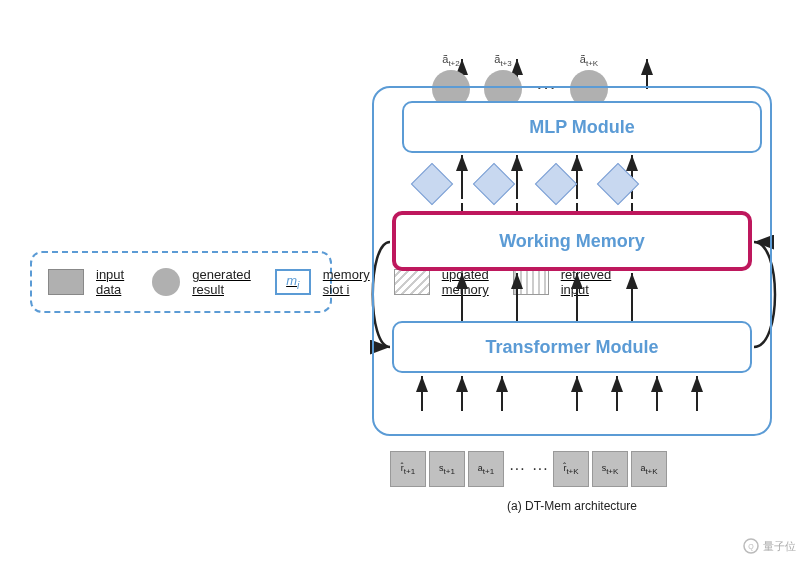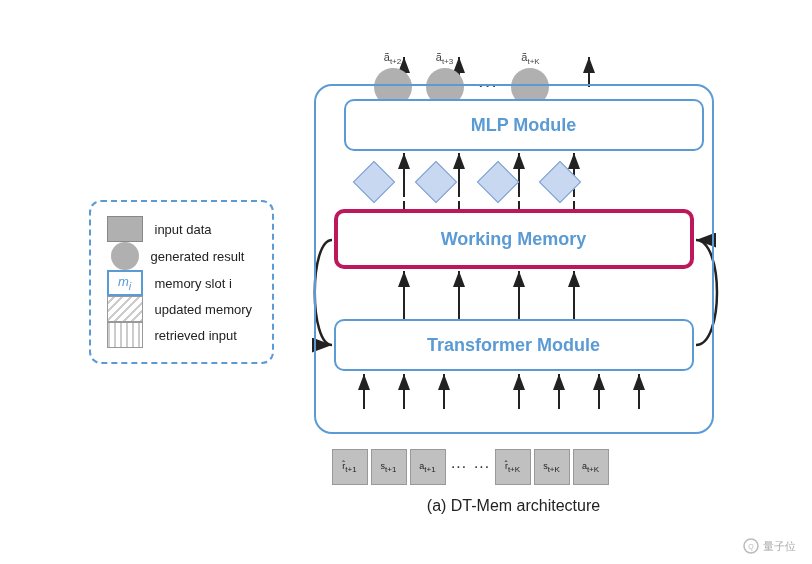--- a/index.html
+++ b/index.html
@@ -24,23 +24,24 @@
       width: 100%;
       padding: 10px 30px;
     }
 
     
     .legend-box {
       border: 2px dashed #5b9bd5;
       border-radius: 12px;
       padding: 14px 16px;
       display: flex;
-      flex-direction: column;
-      gap: 0;
+      flex-direction: row;
+      gap: 24px;
       min-width: 185px;
+      text-decoration: underline;
     }
 
     .legend-item {
       display: flex;
       align-items: center;
       gap: 12px;
     }
 
     .legend-label {
       font-size: 13px;
@@ -273,21 +274,21 @@
       position: absolute;
       top: 0;
       left: 0;
       width: 420px;
       height: 440px;
       pointer-events: none;
     }
 
     
     .caption {
-      font-size: 16px;
+      font-size: 12px;
       color: #222;
       margin-top: 8px;
       font-weight: normal;
       text-align: center;
     }
 
     .watermark {
       position: absolute;
       bottom: 10px;
       right: 16px;

